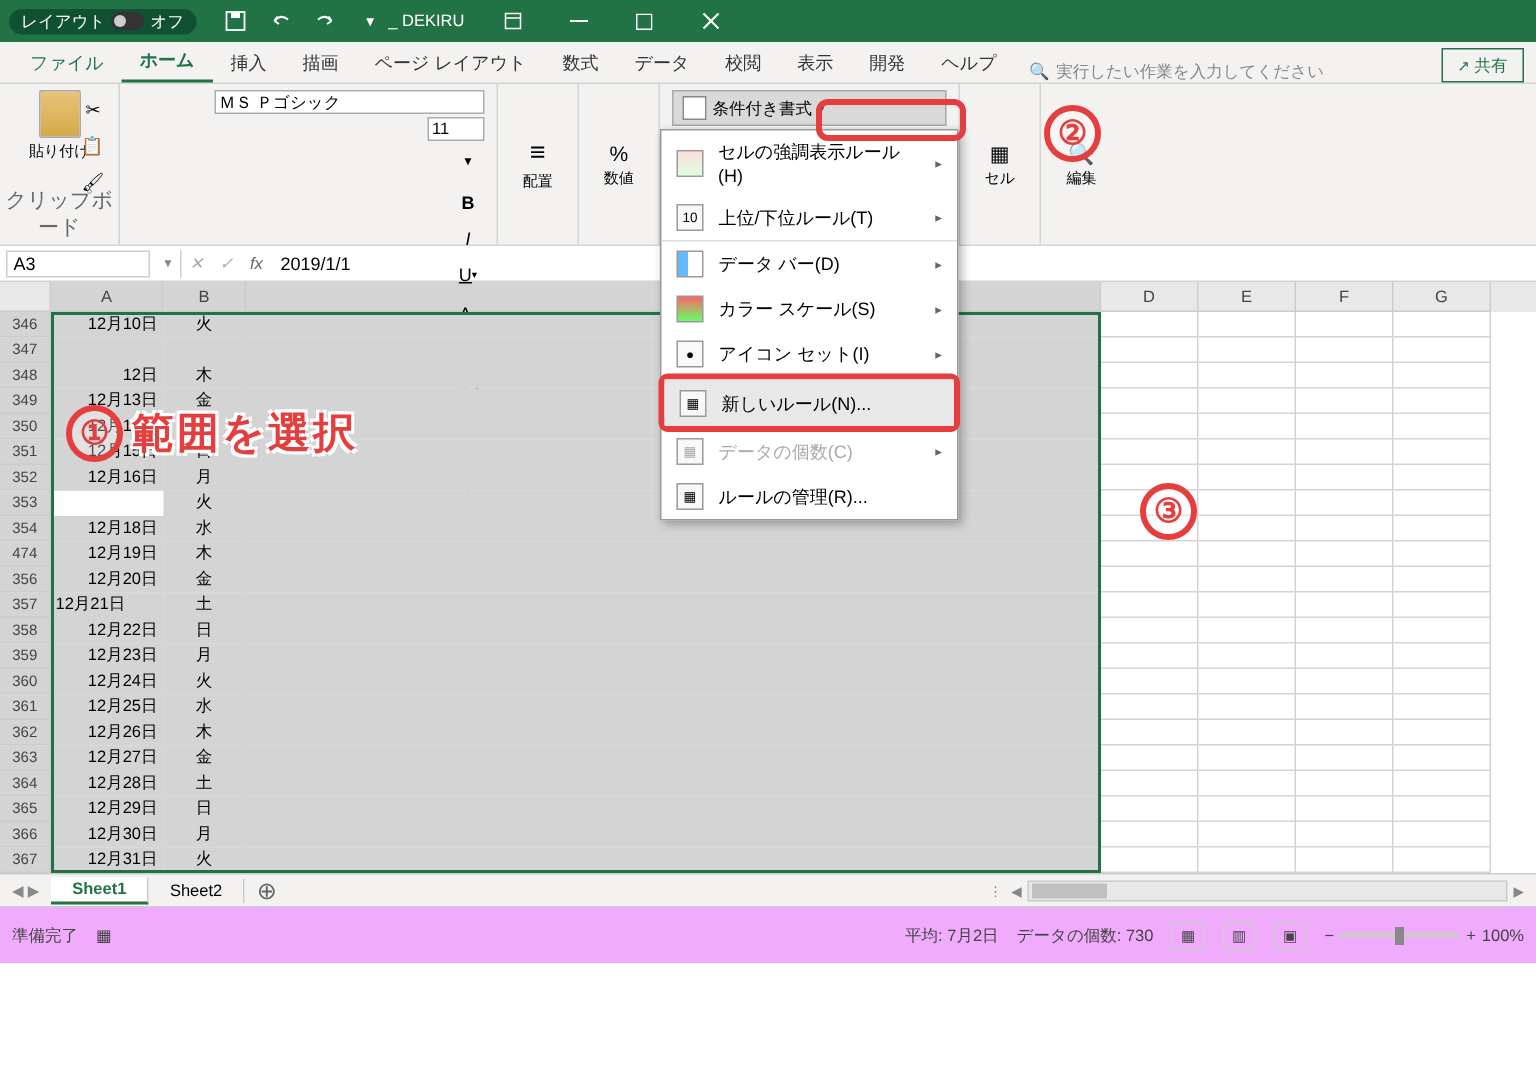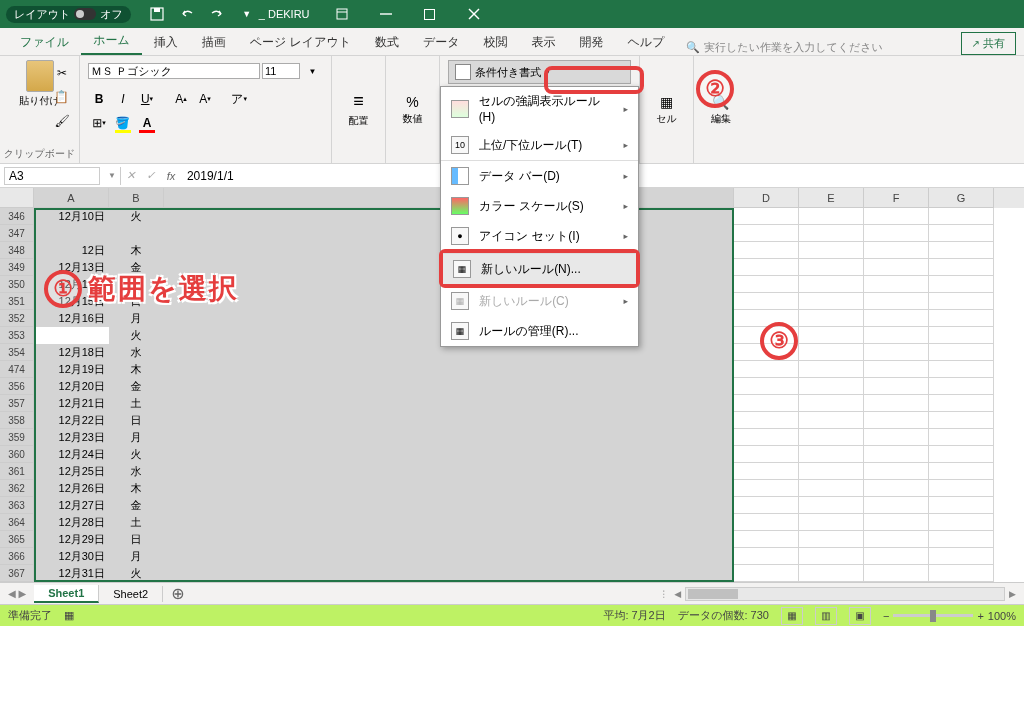--- a/index.html
+++ b/index.html
@@ -8,31 +8,31 @@
 .titlebar .autosave { background: #0f5132; border-radius: 10px; padding: 1px 8px; margin: 0 6px; display: flex; align-items: center; gap: 4px; }
 .titlebar .toggle { width: 22px; height: 12px; background: #333; border-radius: 6px; position: relative; }
 .titlebar .toggle::after { content: ''; position: absolute; width: 8px; height: 8px; background: #ccc; border-radius: 50%; top: 2px; left: 2px; }
 .titlebar .qat { display: flex; gap: 6px; margin-left: 8px; }
 .titlebar .qat-btn { width: 24px; height: 24px; display: flex; align-items: center; justify-content: center; cursor: pointer; }
 .titlebar .center { flex: 1; text-align: center; }
 .titlebar .right { display: flex; align-items: center; gap: 4px; }
 .titlebar .win-btn { width: 40px; height: 28px; display: flex; align-items: center; justify-content: center; cursor: pointer; }
 .tabs { background: #f3f2f1; height: 28px; display: flex; align-items: flex-end; padding-left: 8px; border-bottom: 1px solid #d4d4d4; }
 .tab { padding: 4px 12px; font-size: 12px; cursor: pointer; color: #333; }
-.tab.active { color: #217346; border-bottom: 2px solid #217346; font-weight: normal; }
+.tab.active { color: #217346; border-bottom: 2px solid #217346; font-weight: bold; }
 .tab.file { color: #217346; font-weight: normal; }
 .tellme { flex: 1; display: flex; align-items: center; padding: 0 10px; color: #888; font-size: 11px; gap: 4px; }
 .share-btn { padding: 3px 10px; font-size: 11px; border: 1px solid #217346; color: #217346; margin-right: 8px; cursor: pointer; }
 .ribbon { background: #f3f2f1; height: 108px; display: flex; border-bottom: 1px solid #d4d4d4; }
 .rgroup { border-right: 1px solid #d4d4d4; padding: 4px 8px; display: flex; flex-direction: column; position: relative; }
-.rgroup-title { font-size: 10px; color: #666; text-align: center; position: absolute; bottom: 2px; left: 0; right: 0; }
+.rgroup-title { font-size: 14px; color: #666; text-align: center; position: absolute; bottom: 2px; left: 0; right: 0; }
 .rgroup-body { flex: 1; display: flex; flex-direction: column; gap: 2px; }
 .paste-btn { display: flex; flex-direction: column; align-items: center; gap: 2px; font-size: 10px; }
 .paste-icon { width: 28px; height: 32px; background: linear-gradient(#e8c57a, #d4a84a); border: 1px solid #aaa; border-radius: 2px; }
-.font-row { display: flex; gap: 2px; align-items: center; }
+.font-row { display: flex; gap: 2px; align-items: flex-end; flex-direction: column; }
 .font-select { border: 1px solid #ababab; font-size: 11px; padding: 1px 2px; background: #fff; }
 .rb-btn { width: 22px; height: 22px; display: flex; align-items: center; justify-content: center; font-size: 12px; cursor: pointer; border: 1px solid transparent; }
 .cond-btn { background: #d9d9d9; border: 1px solid #aaa; padding: 3px 6px; display: flex; align-items: center; gap: 4px; font-size: 11px; }
 .cond-icon { width: 16px; height: 16px; background: #fff; border: 1px solid #888; display: inline-block; }
 .dropdown { position: absolute; background: #fff; border: 1px solid #999; box-shadow: 2px 2px 6px rgba(0,0,0,0.3); min-width: 198px; z-index: 100; }
 .dd-item { padding: 6px 10px; display: flex; align-items: center; gap: 10px; font-size: 12px; cursor: pointer; }
 .dd-item.sep { border-top: 1px solid #ddd; }
 .dd-item .arrow { margin-left: auto; color: #666; font-size: 9px; }
 .dd-item-icon { width: 18px; height: 18px; border: 1px solid #999; background: #f8f8f8; display: inline-flex; align-items: center; justify-content: center; font-size: 9px; }
 .dd-highlight { border: 4px solid #e53e3e; border-radius: 6px; margin: -2px; }
@@ -52,21 +52,21 @@
 .cell.sel { background: #d4d4d4; }
 .selection-border { position: absolute; border: 2px solid #217346; pointer-events: none; }
 .sheettabs { height: 22px; background: #f3f2f1; display: flex; align-items: center; border-top: 1px solid #ccc; }
 .sheet-nav { display: flex; padding: 0 8px; gap: 8px; color: #888; font-size: 10px; }
 .sheet-tab { padding: 2px 14px; font-size: 11px; border-right: 1px solid #ccc; cursor: pointer; }
 .sheet-tab.active { background: #fff; border-bottom: 2px solid #217346; color: #217346; font-weight: bold; }
 .sheet-add { padding: 0 8px; color: #666; cursor: pointer; }
 .hscroll { flex: 1; display: flex; align-items: center; justify-content: flex-end; padding-right: 8px; }
 .scrollbar { width: 320px; height: 14px; background: #e8e8e8; border: 1px solid #ccc; position: relative; }
 .scroll-thumb { position: absolute; left: 2px; width: 50px; height: 10px; top: 1px; background: #c0c0c0; }
-.statusbar { height: 22px; background: #bef264; display: flex; align-items: center; font-size: 11px; padding: 0 8px; gap: 12px; border-top: 1px solid #ccc; color: #444; }
+.statusbar { height: 38px; background: #f0abfc; display: flex; align-items: center; font-size: 11px; padding: 0 8px; gap: 12px; border-top: 1px solid #ccc; color: #444; }
 .statusbar .spacer { flex: 1; }
 .view-btn { width: 22px; height: 18px; border: 1px solid #ccc; cursor: pointer; display: inline-flex; align-items: center; justify-content: center; font-size: 10px; }
 .zoom { display: flex; align-items: center; gap: 4px; }
 .zoom-slider { width: 80px; height: 3px; background: #ccc; position: relative; }
 .zoom-handle { position: absolute; width: 6px; height: 12px; background: #888; top: -4px; left: 37px; }
 .annotation { position: absolute; z-index: 200; font-weight: bold; pointer-events: none; }
 .anno-circle { width: 38px; height: 38px; border: 4px solid #e53e3e; border-radius: 50%; display: flex; align-items: center; justify-content: center; font-size: 22px; color: #e53e3e; background: rgba(255,255,255,0.3); }
 .anno-text { color: #e53e3e; font-size: 28px; text-shadow: -2px -2px 0 #fff, 2px -2px 0 #fff, -2px 2px 0 #fff, 2px 2px 0 #fff; letter-spacing: 2px; }
 .anno-box { border: 4px solid #e53e3e; border-radius: 8px; }
 .disabled { color: #aaa; }
@@ -251,21 +251,21 @@
           <span class="arrow">▸</span>
       </div>
       <div class="dd-highlight">
         <div class="dd-item sep" style="background:#e8e8e8;">
           <span class="dd-item-icon">▦</span>
           <span>新しいルール(N)...</span>
         </div>
       </div>
       <div class="dd-item disabled">
         <span class="dd-item-icon">▦</span>
-        <span>新しいルール(C)</span>
+        <span>データの個数(C)</span>
           <span class="arrow">▸</span>
       </div>
       <div class="dd-item">
         <span class="dd-item-icon">▦</span>
         <span>ルールの管理(R)...</span>
       </div>
     </div>
   </div>
 
   <div class="rgroup" style="width:54px;">
@@ -410,21 +410,21 @@
       <div class="cell sel" style="width: 75px; text-align: right;">12月20日</div>
       <div class="cell sel" style="width: 55px; text-align: center;">金</div>
       <div class="cell sel" style="width: 570px; text-align: left;"></div>
       <div class="cell" style="width: 65px; text-align: left;"></div>
       <div class="cell" style="width: 65px; text-align: left;"></div>
       <div class="cell" style="width: 65px; text-align: left;"></div>
       <div class="cell" style="width: 65px; text-align: left;"></div>
     </div>
     <div class="row">
       <div class="rowhead sel">357</div>
-      <div class="cell sel" style="width: 75px; text-align: right;">12月21日</div>
+      <div class="cell sel" style="width: 75px; text-align: left;">12月21日</div>
       <div class="cell sel" style="width: 55px; text-align: center;">土</div>
       <div class="cell sel" style="width: 570px; text-align: left;"></div>
       <div class="cell" style="width: 65px; text-align: left;"></div>
       <div class="cell" style="width: 65px; text-align: left;"></div>
       <div class="cell" style="width: 65px; text-align: left;"></div>
       <div class="cell" style="width: 65px; text-align: left;"></div>
     </div>
     <div class="row">
       <div class="rowhead sel">358</div>
       <div class="cell sel" style="width: 75px; text-align: right;">12月22日</div>

